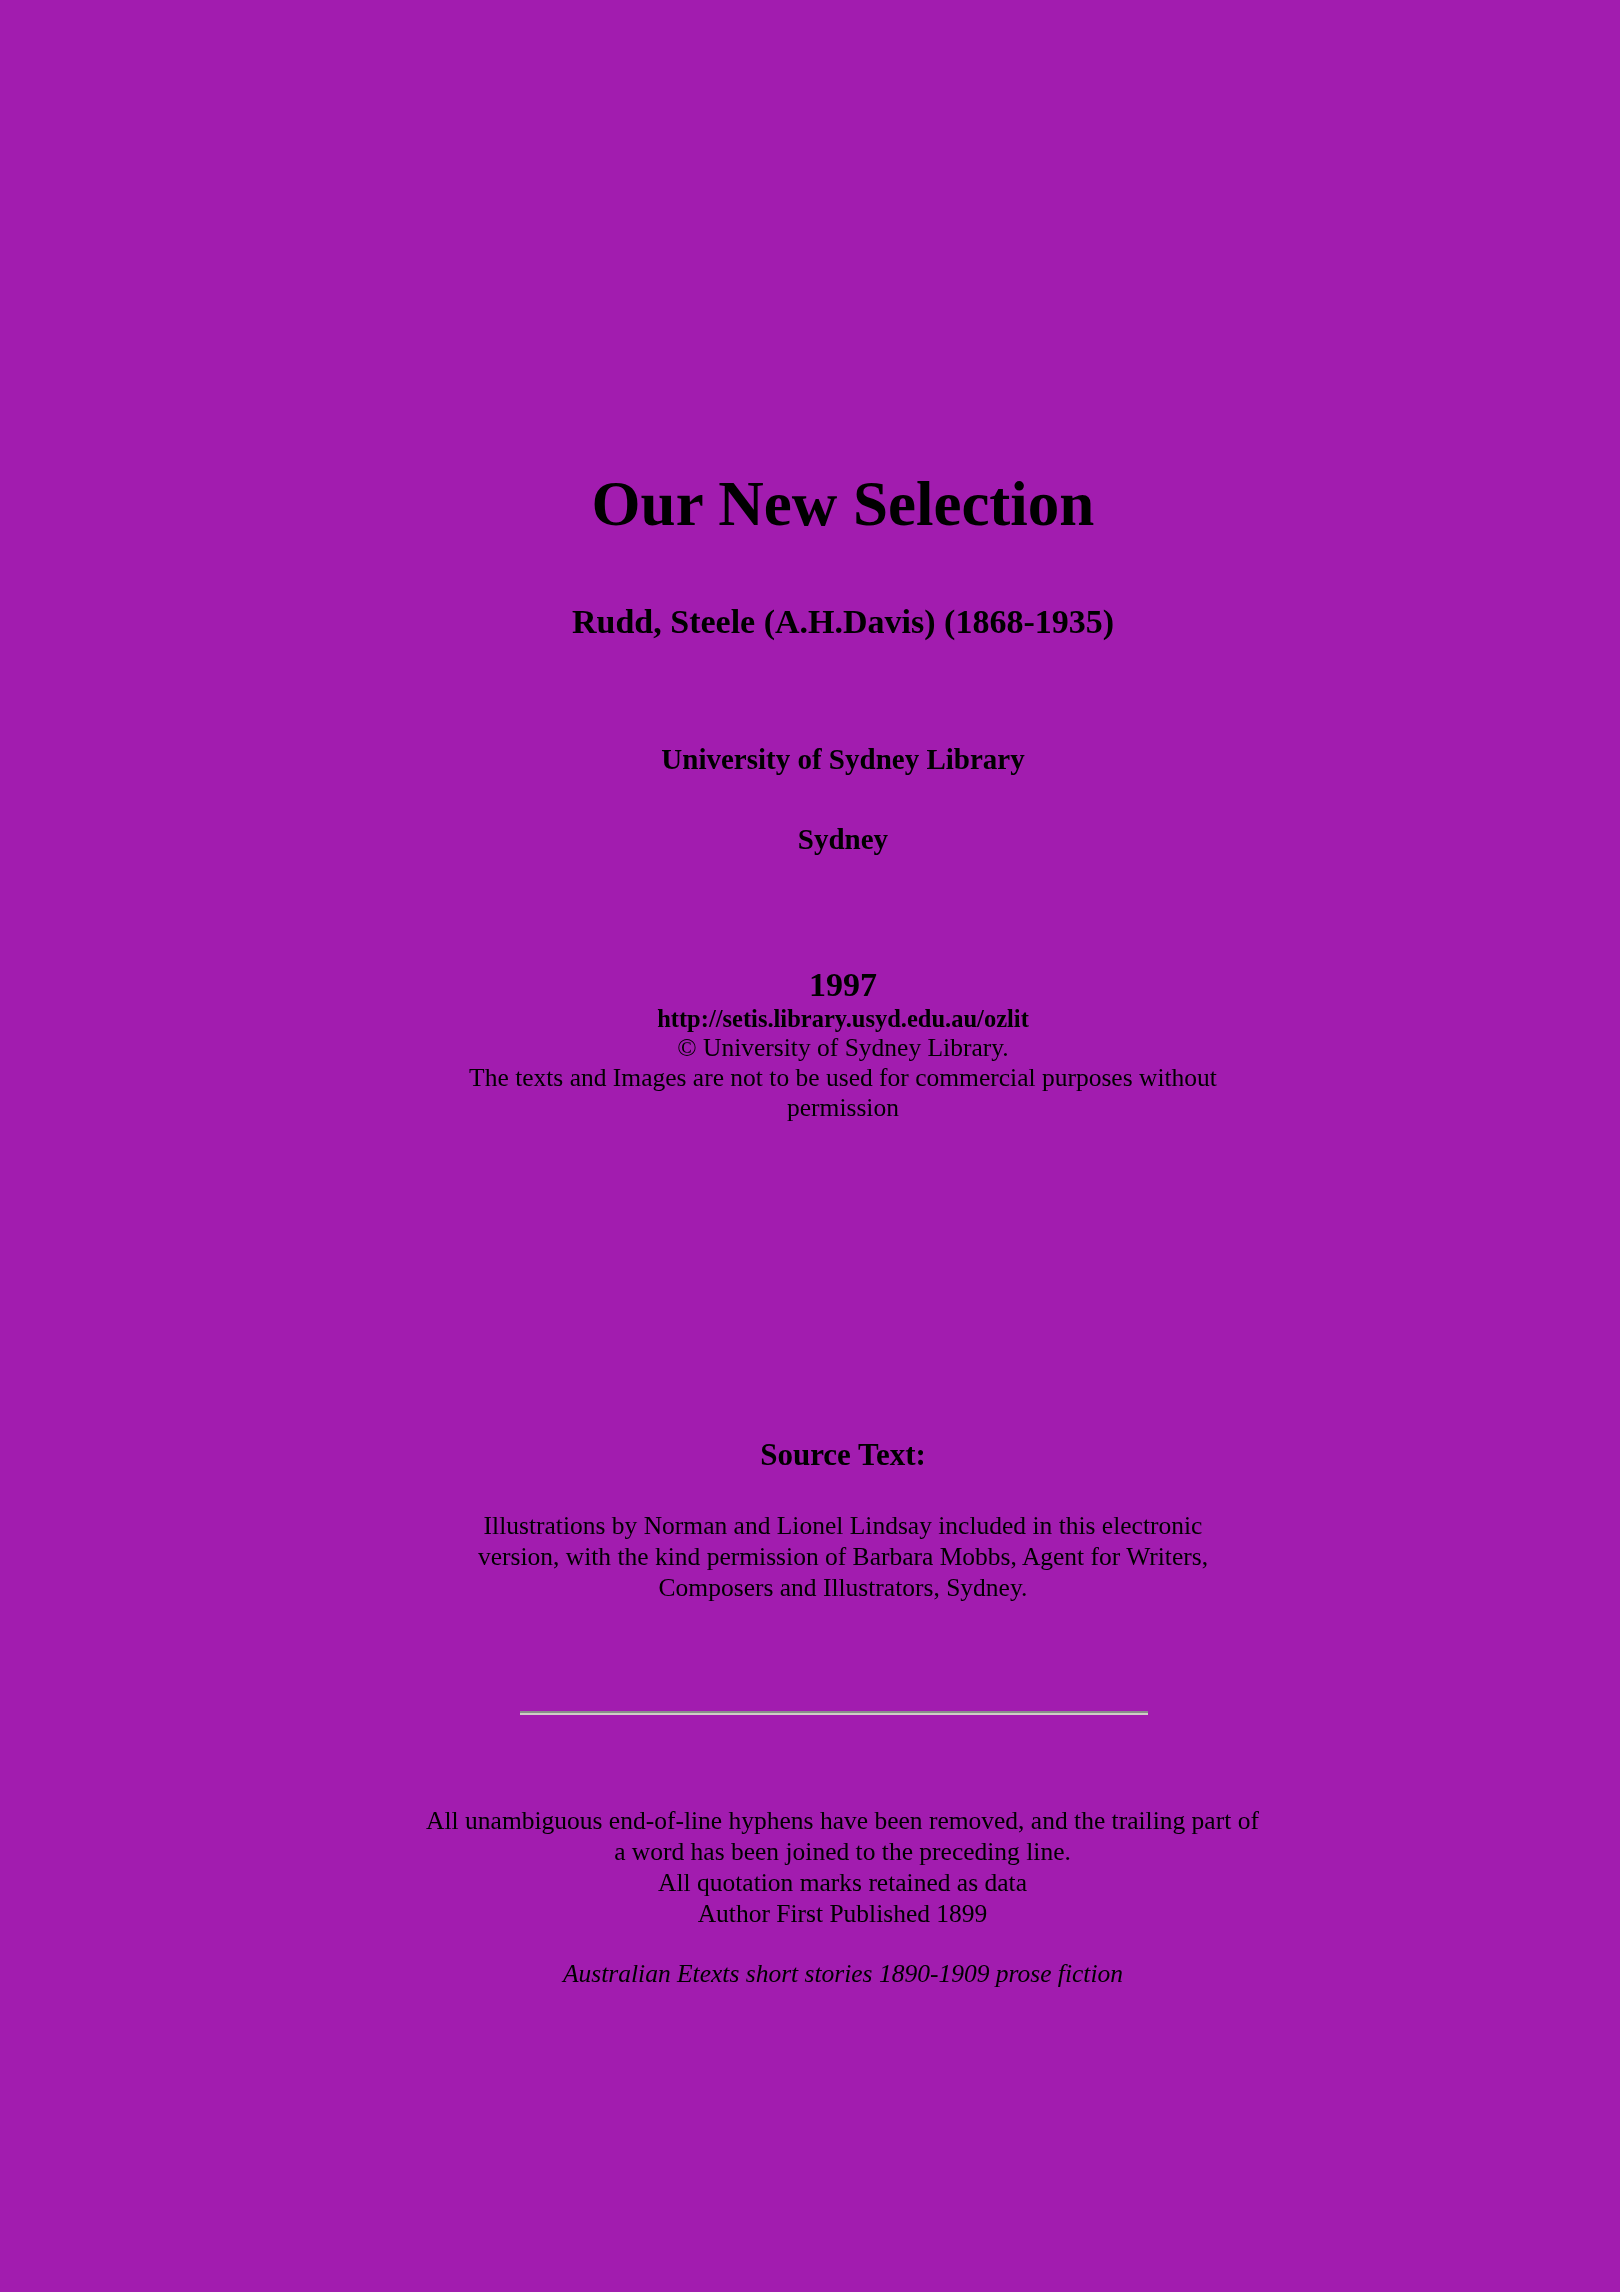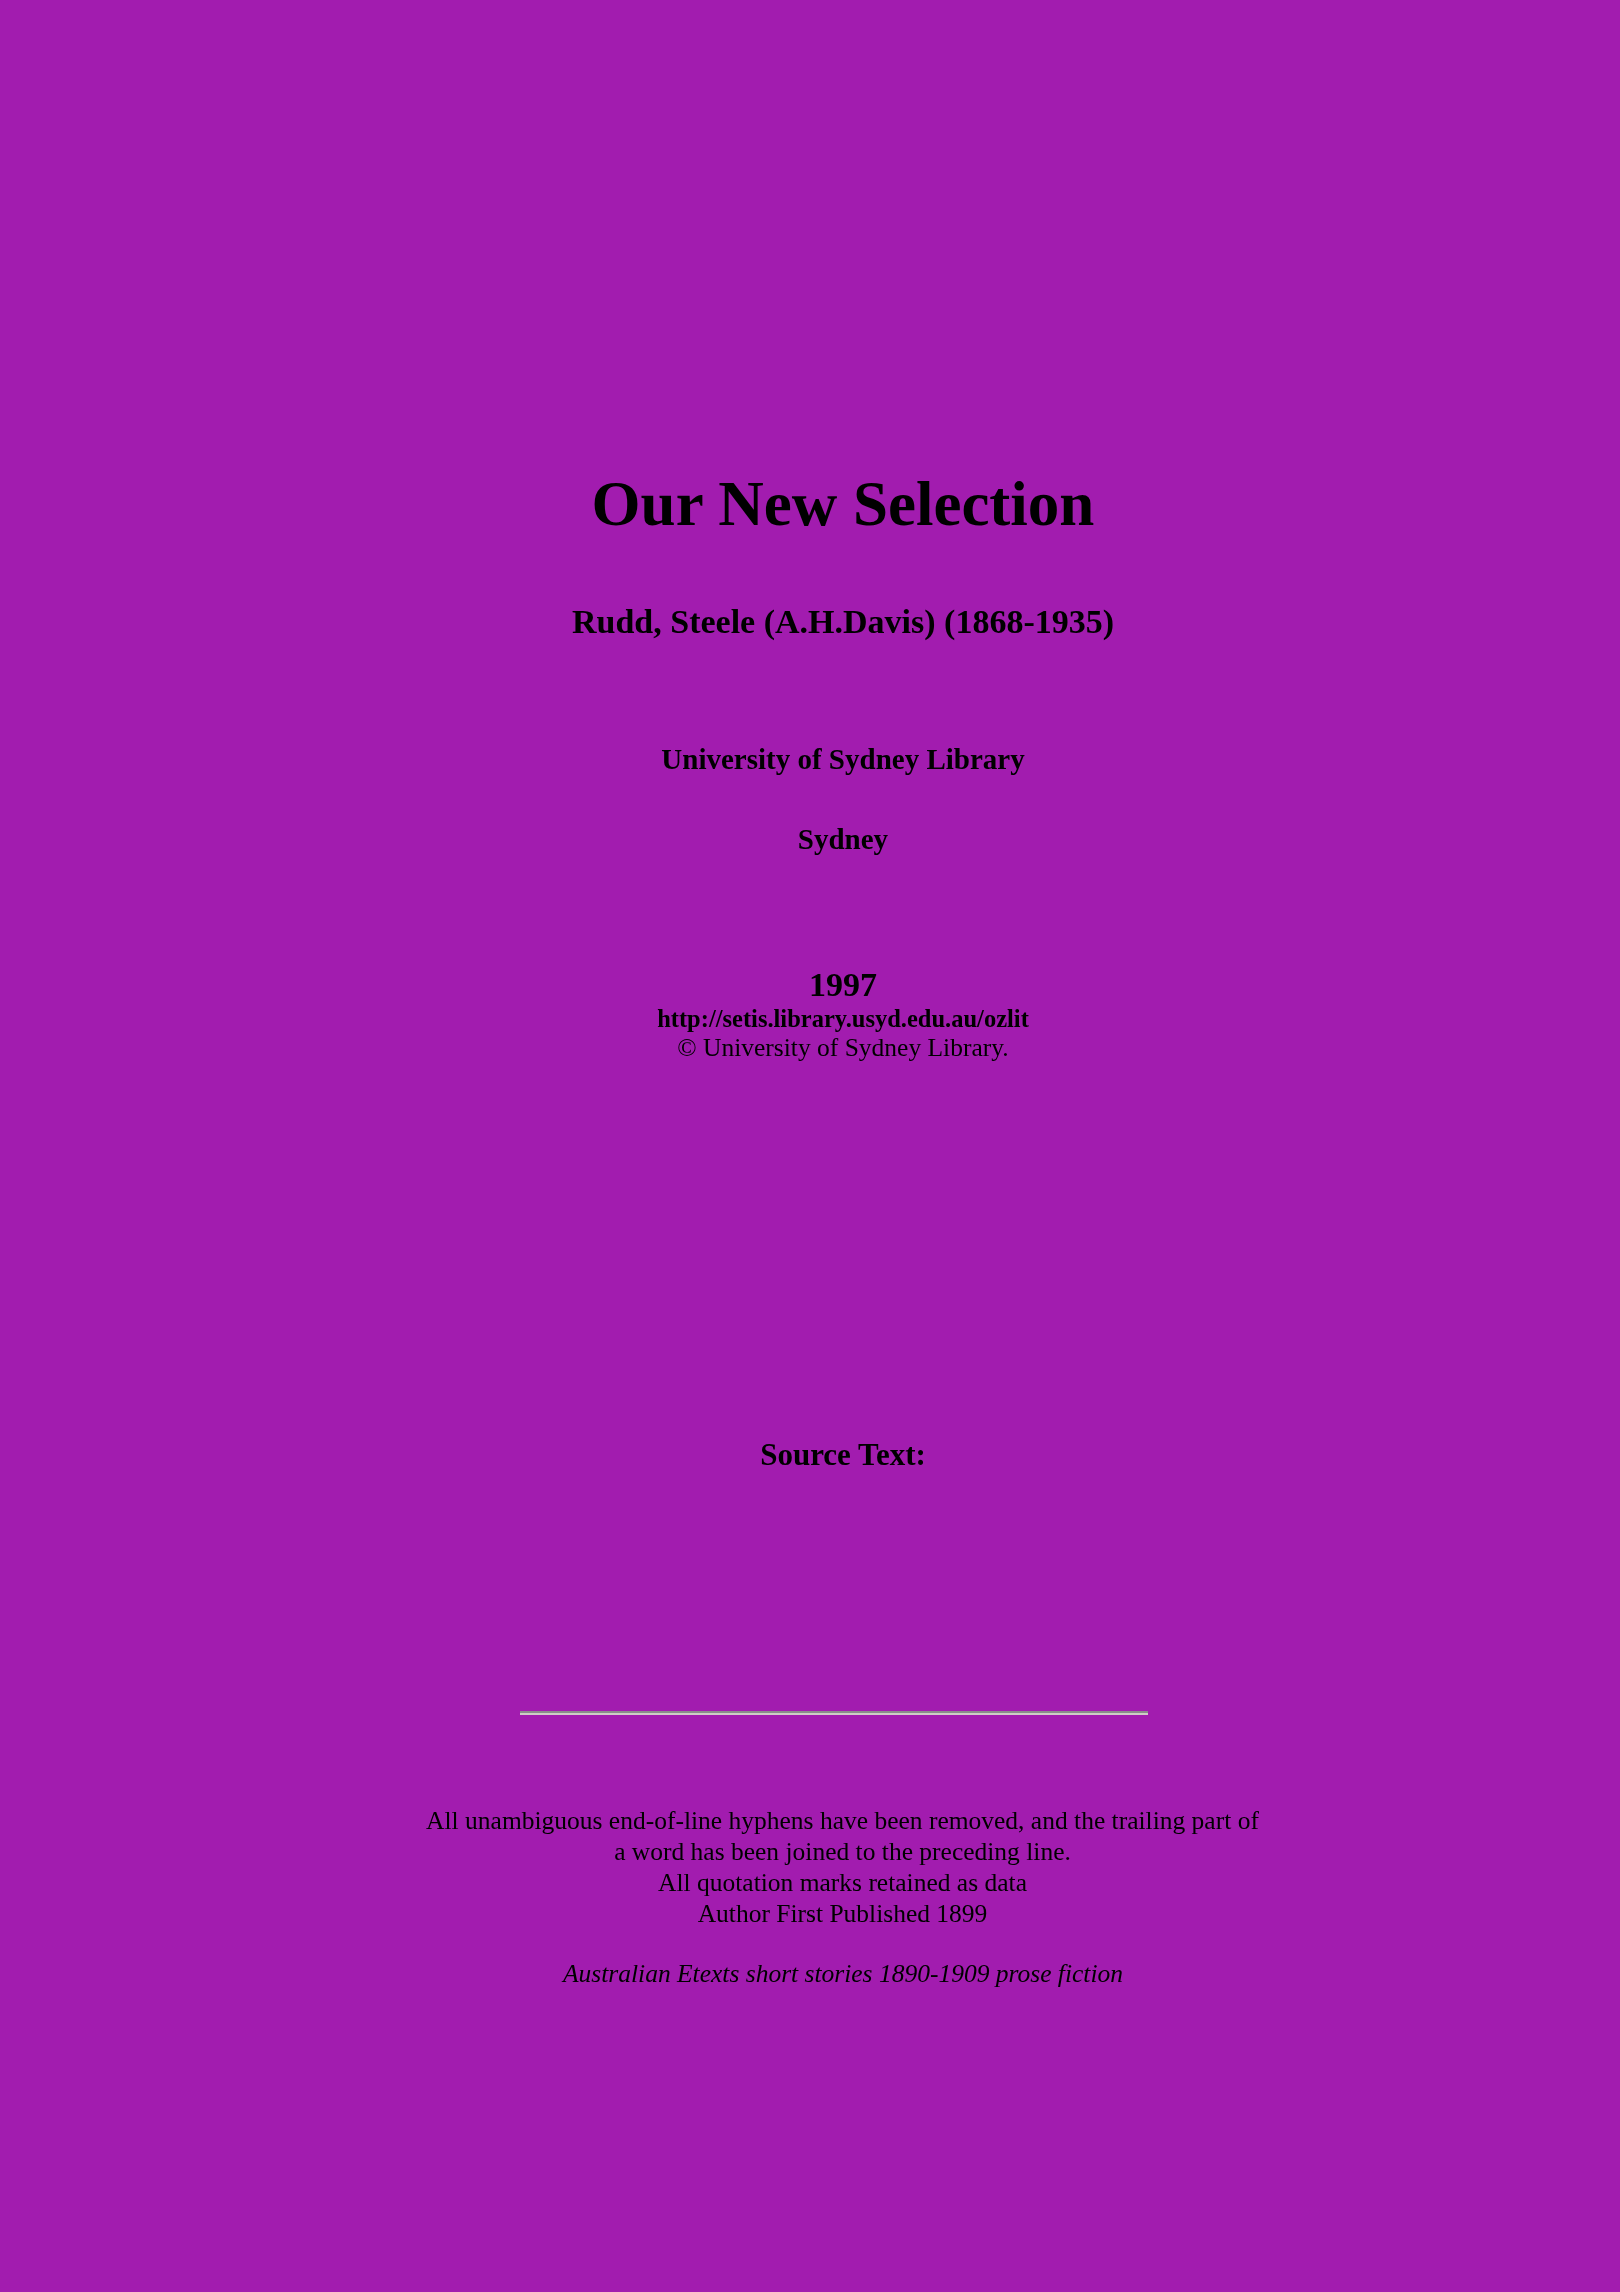--- a/index.html
+++ b/index.html
@@ -126,24 +126,26 @@
   <div class="centered publisher">University of Sydney Library</div>
 
   <div class="centered place">Sydney</div>
 
   <div class="centered year">1997</div>
 
   <div class="centered url">http://setis.library.usyd.edu.au/ozlit</div>
 
   <div class="centered copyright">© University of Sydney Library.</div>
 
+  <div class="centered rights">The texts and Images are not to be used for commercial purposes without permission</div>
 
   <div class="centered source-heading">Source Text:</div>
 
   <div class="centered source-body">
+    <span class="line">Illustrations by Norman and Lionel Lindsay included in this electronic version, with the kind permission of Barbara Mobbs, Agent for Writers, Composers and Illustrators, Sydney.</span>
   </div>
 
   <div class="hr"></div>
 
   <div class="centered notes">
     <span class="line">All unambiguous end-of-line hyphens have been removed, and the trailing part of a word has been joined to the preceding line.</span>
     <span class="line">All quotation marks retained as data</span>
     <span class="line">Author First Published 1899</span>
   </div>
 

